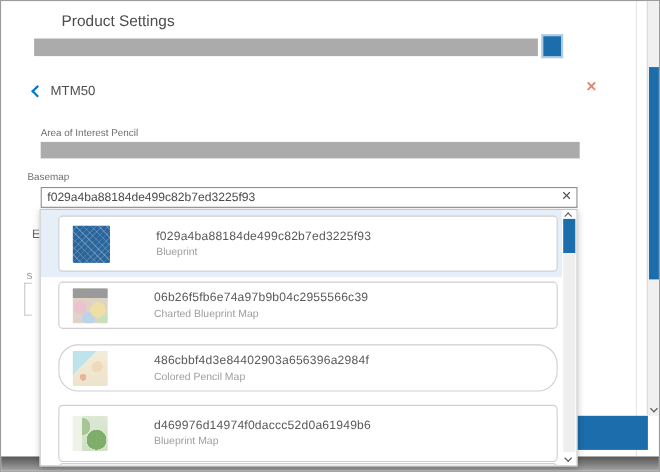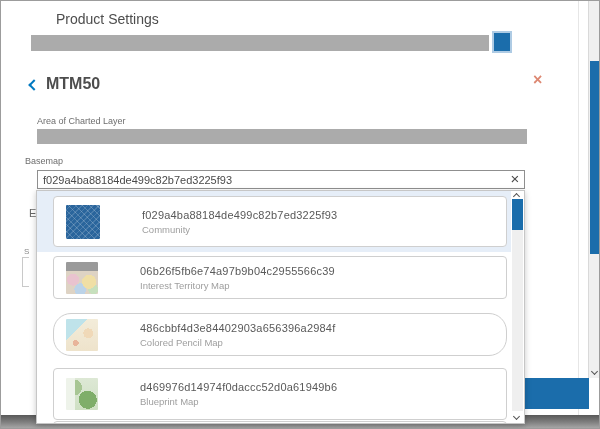--- a/index.html
+++ b/index.html
@@ -18,21 +18,21 @@
   .accent-square {
     position:absolute; left:493px; top:32px; width:16px; height:18px;
     background:#1b6dab; border:none; box-shadow:0 0 0 2px #aecbe4; cursor:pointer;
   }
   .back-row { position:absolute; left:29px; top:74px; display:flex; align-items:center; gap:8px; cursor:pointer; }
   .chev { display:inline-block; }
   .chev-left {
     width:8px; height:8px; border-left:2.5px solid #0079c1; border-bottom:2.5px solid #0079c1;
     transform:rotate(45deg); margin-top:1px;
   }
-  .back-label { font-size:16px; color:#4d4d4d;font-weight:bold; }
+  .back-label { font-size:12px; color:#4d4d4d; }
   .close-x {
     position:absolute; left:532px; top:71px; font-size:16px; color:#dd8872;
     cursor:pointer; line-height:16px; font-weight:bold;
   }
   .field-label { position:absolute; font-size:9px; color:#6e6e6e; }
   .lbl-aoi { left:36px; top:115px; }
   .lbl-basemap { left:24px; top:155px; }
   .basemap-input {
     position:absolute; left:36px; top:169px; width:488px; height:19px;
     border:1px solid #8f8f8f; background:#fff; font-family:"Liberation Sans",sans-serif;
@@ -136,47 +136,47 @@
 
   <div class="redacted-bar bar-top"></div>
   <button class="accent-square"></button>
 
   <div class="back-row">
     <span class="chev chev-left"></span>
     <span class="back-label">MTM50</span>
   </div>
   <span class="close-x">×</span>
 
-  <div class="field-label lbl-aoi">Area of Charted Layer</div>
+  <div class="field-label lbl-aoi">Area of Interest Pencil</div>
   <div class="redacted-bar bar-aoi"></div>
 
   <div class="field-label lbl-basemap">Basemap</div>
   <input class="basemap-input" type="text" value="f029a4ba88184de499c82b7ed3225f93" style="">
   <span class="input-clear">×</span>
 
   <span class="frag-e">E</span>
   <span class="frag-s">S</span>
   <div class="frag-box"></div>
 
   <div class="dropdown">
     <div class="selected-row-bg"></div>
 
     <div class="card card-1">
       <div class="thumb thumb-blueprint"></div>
       <div class="card-text">
         <span class="card-title">f029a4ba88184de499c82b7ed3225f93</span>
-        <span class="card-sub">Community</span>
+        <span class="card-sub">Blueprint</span>
       </div>
     </div>
 
     <div class="card card-2">
       <div class="thumb thumb-charted"></div>
       <div class="card-text">
         <span class="card-title">06b26f5fb6e74a97b9b04c2955566c39</span>
-        <span class="card-sub">Interest Territory Map</span>
+        <span class="card-sub">Charted Blueprint Map</span>
       </div>
     </div>
 
     <div class="card card-3">
       <div class="thumb thumb-pencil"></div>
       <div class="card-text">
         <span class="card-title">486cbbf4d3e84402903a656396a2984f</span>
         <span class="card-sub">Colored Pencil Map</span>
       </div>
     </div>

